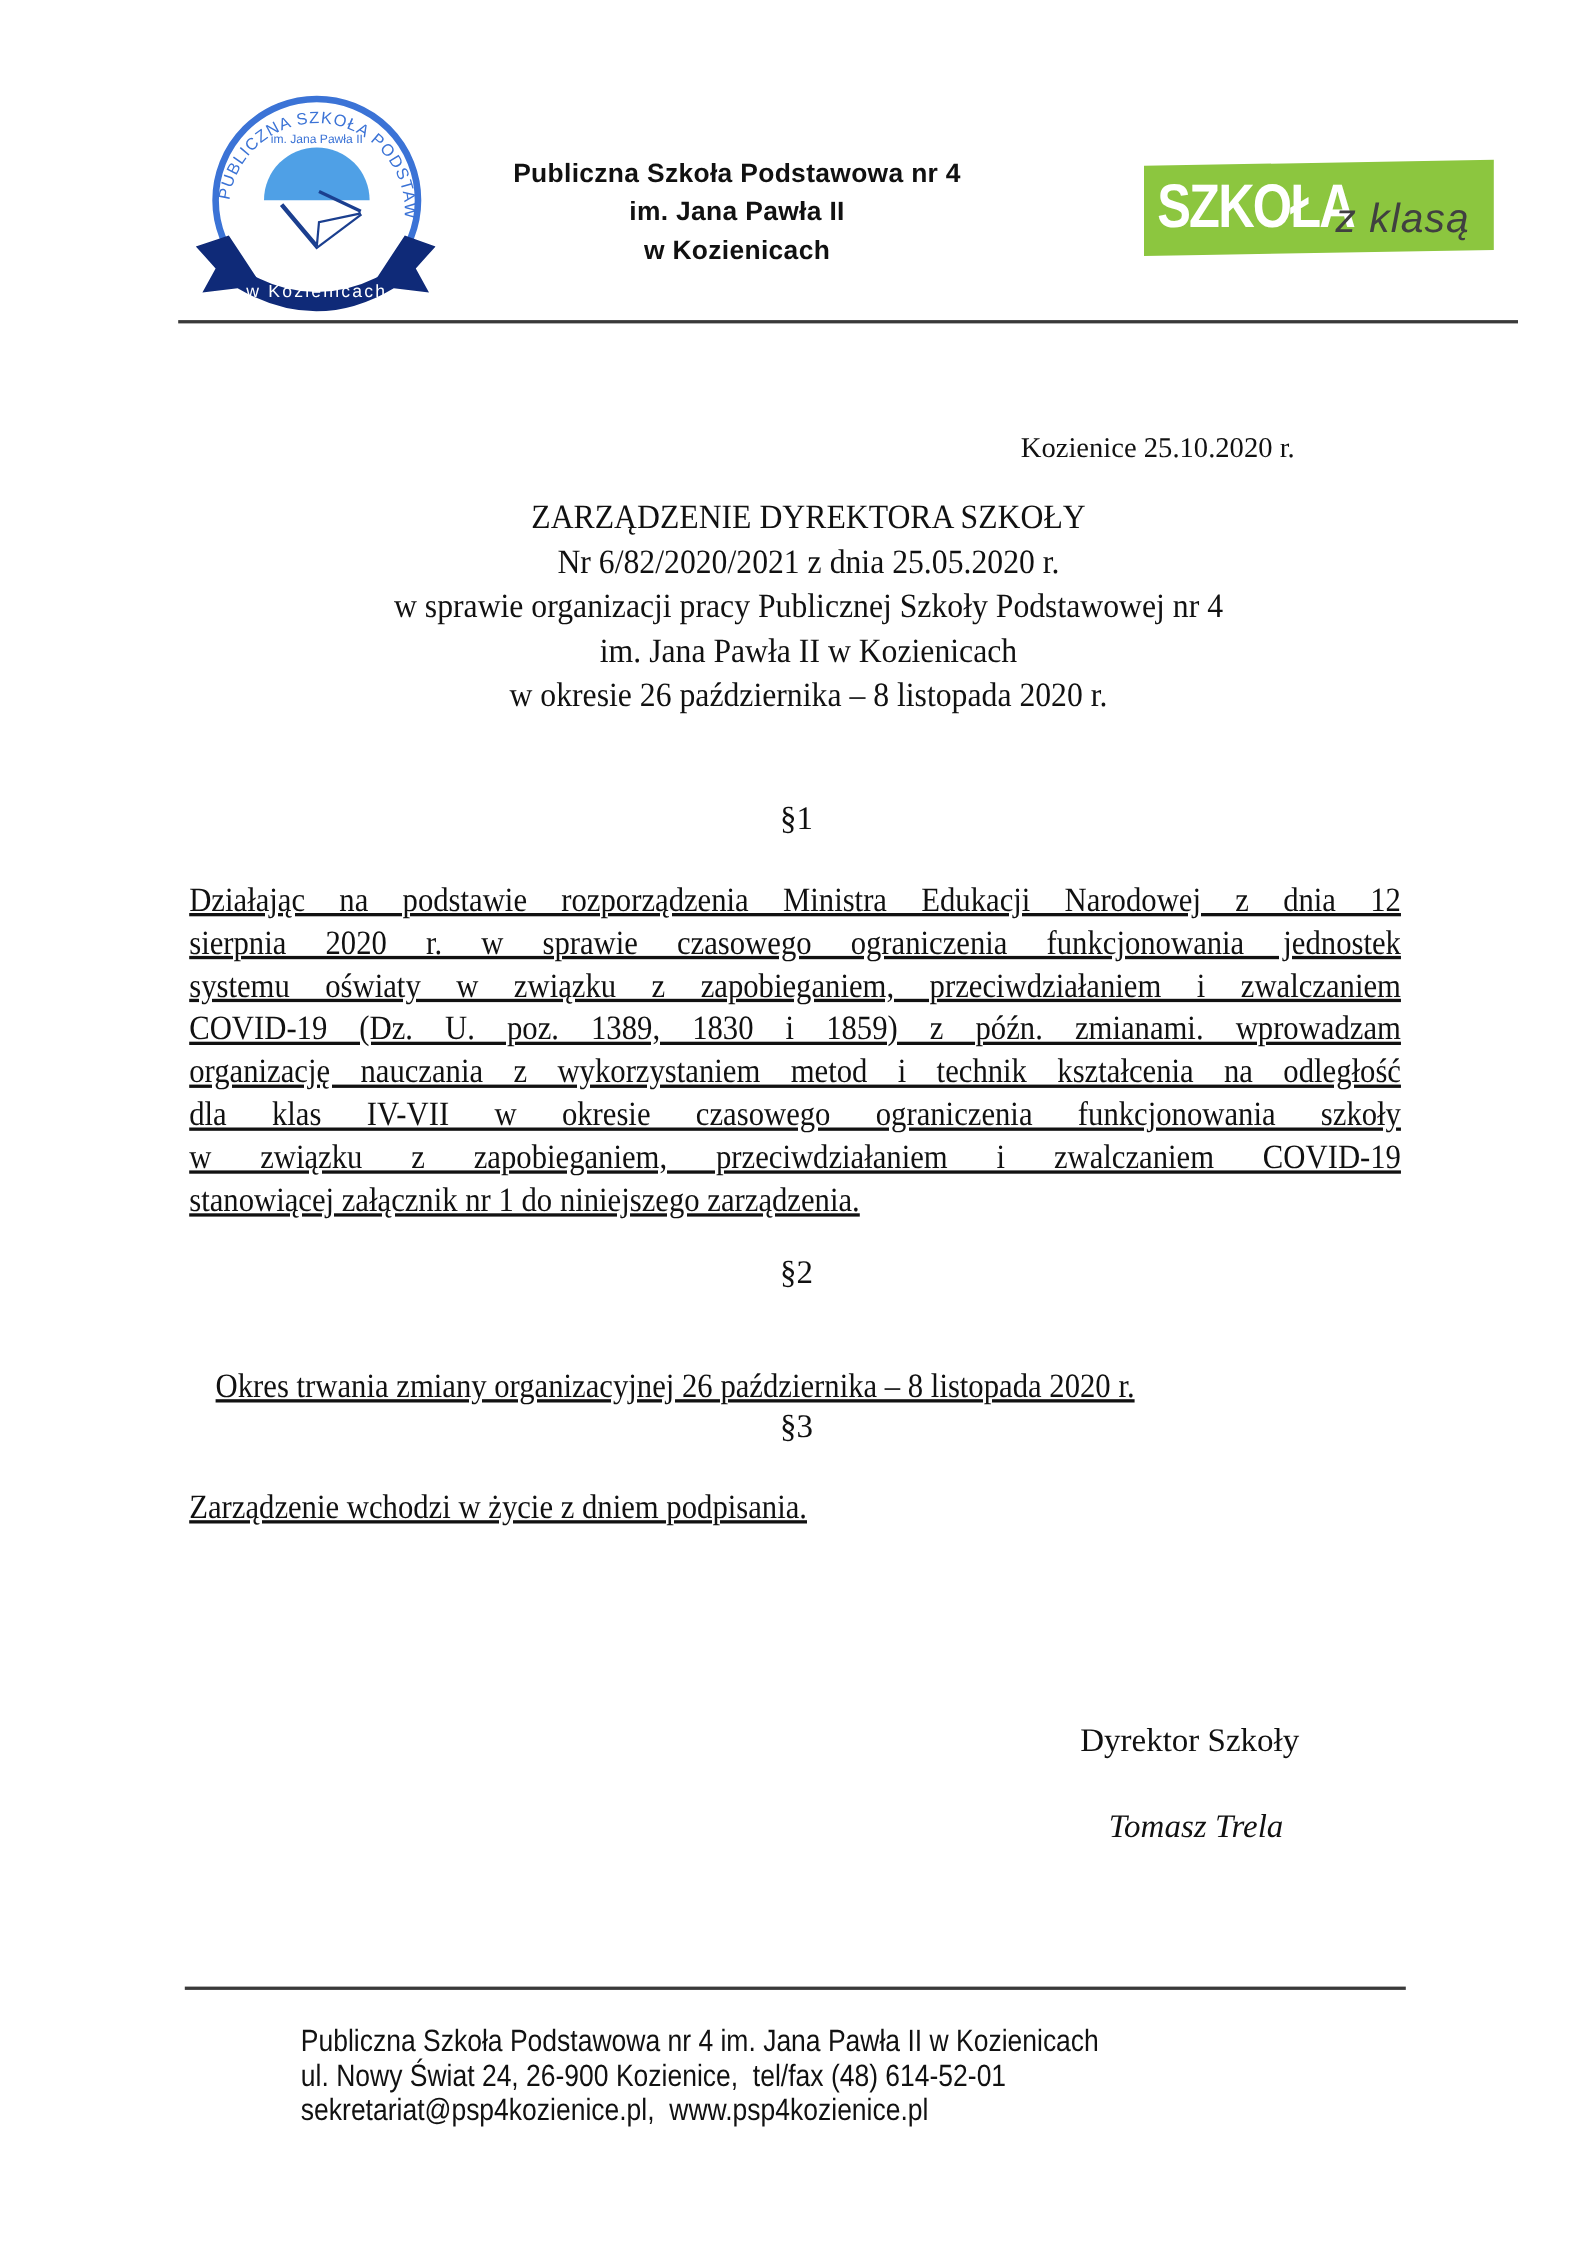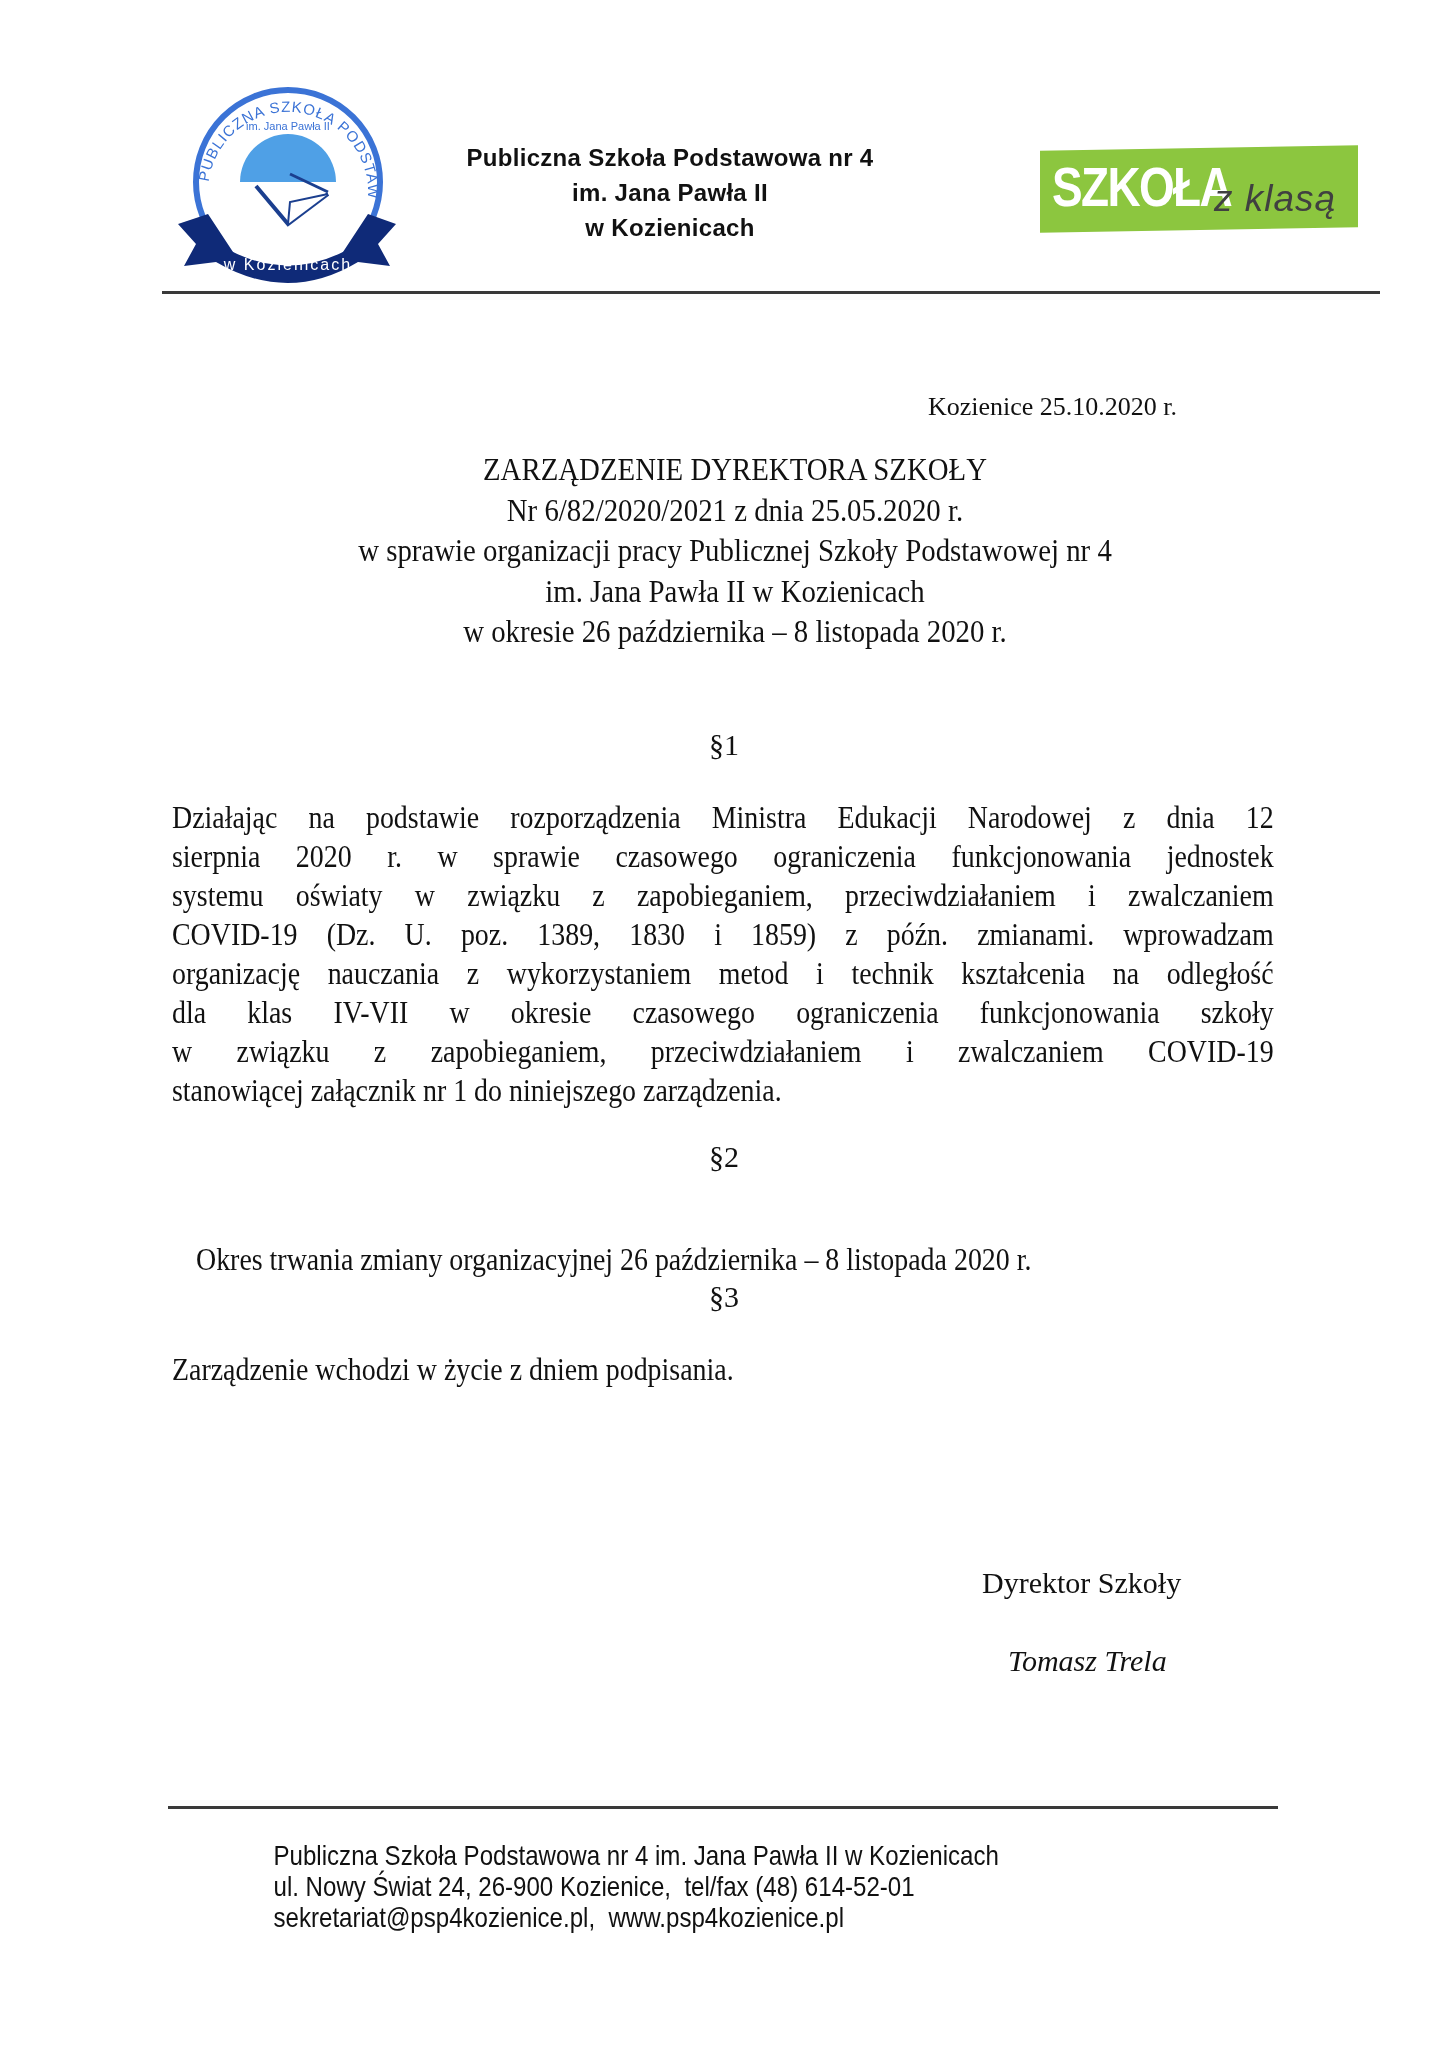--- a/index.html
+++ b/index.html
@@ -6,21 +6,21 @@
   body { width:1448px; height:2048px; position:relative; overflow:hidden; color:#111; }
   .abs { position:absolute; }
   .serif { font-family: "Liberation Serif", "DejaVu Serif", serif; }
   .sans { font-family: "Liberation Sans", "DejaVu Sans", sans-serif; }
   .hdr-text { left:420px; width:500px; top:140px; text-align:center; font-weight:bold; font-size:24px; line-height:35px; letter-spacing:0.3px; }
   .hdr-text div { white-space:nowrap; }
   .rule { height:3px; background:#3a3a3a; }
   .date { left:880px; width:345px; top:392px; text-align:center; font-size:26px; }
   .title { left:200px; width:1070px; top:450px; text-align:center; font-size:31px; line-height:40.5px; transform:scaleX(0.93); transform-origin:center top; }
   .para-sign { width:200px; left:624px; text-align:center; font-size:30px; }
-  .body { left:172px; width:1102px; font-size:31px; line-height:39px; text-align:justify; }
+  .body { left:172px; width:1102px; font-size:31px; line-height:39px; text-align:justify;text-decoration:underline; }
   .body .ln { display:block; white-space:nowrap; text-align-last:justify; text-align:justify; transform-origin:left top; }
   .body .last { text-align-last:left; }
   .sig { font-size:30px; white-space:nowrap; }
   .footer { left:200px; width:1050px; top:1840px; text-align:left; font-size:28px; line-height:31px; }
 </style>
 </head>
 <body>
 
 <div class="abs" style="left:178px; top:74px; width:218px; height:214px;">
   <svg width="218" height="214" viewBox="0 0 218 214">

